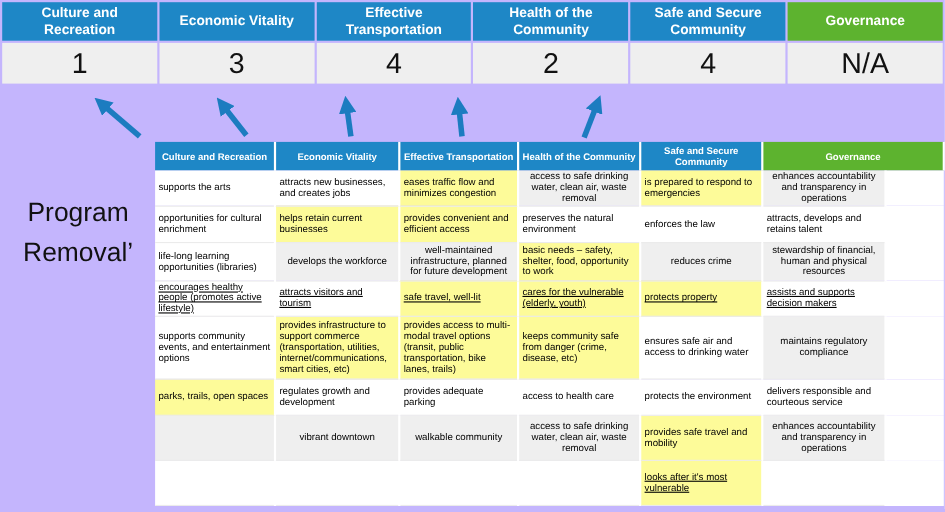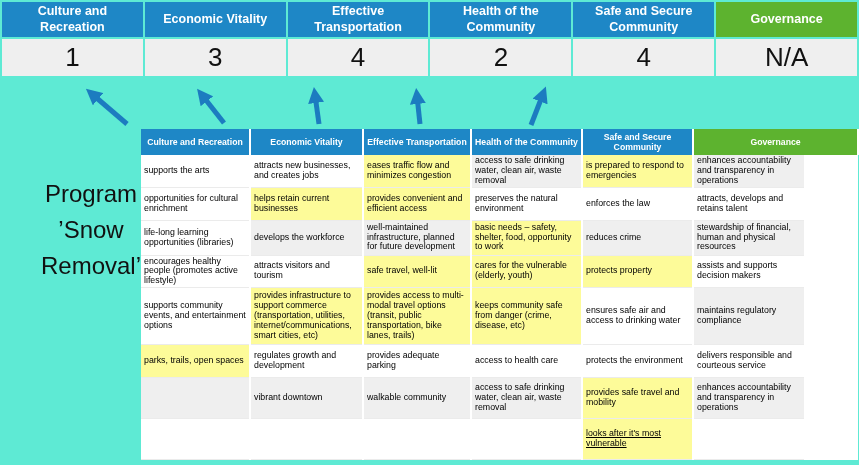--- a/index.html
+++ b/index.html
@@ -7,53 +7,53 @@
     --governance-green:#5DB32F;
     --score-bg:#EFEFEF;
     --band-gray:#EFEFEF;
     --highlight-yellow:#FDFB99;
     --arrow-blue:#1C7CC0;
     --text-dark:#111111;
   }
   *{box-sizing:border-box;margin:0;padding:0;}
   html,body{background:#ffffff;}
   body{font-family:"Liberation Sans",sans-serif;}
-  .slide{position:relative;width:859px;height:465px;background:#5eead4;overflow:hidden;}
+  .slide{position:relative;width:859px;height:465px;background:#c4b5fd;overflow:hidden;}
 
   
   .top-header-row{position:absolute;left:2px;top:2px;width:855px;height:35px;display:flex;gap:2px;}
   .top-header{flex:1;display:flex;align-items:center;justify-content:center;text-align:center;
     color:#fff;font-weight:bold;font-size:12.5px;line-height:1.25;padding:0 14px;}
   .top-header.blue{background:var(--header-blue);}
   .top-header.green{background:var(--governance-green);}
   .top-score-row{position:absolute;left:2px;top:39px;width:855px;height:37px;display:flex;gap:2px;}
   .top-score{flex:1;display:flex;align-items:center;justify-content:center;
     background:var(--score-bg);color:var(--text-dark);font-size:26px;}
 
   
   .arrows{position:absolute;left:0;top:78px;width:859px;height:54px;pointer-events:none;}
   .arrows line{stroke:var(--arrow-blue);stroke-width:5;}
   .arrows .head{fill:var(--arrow-blue);}
 
   
   .program-label{position:absolute;left:0;top:176px;width:142px;text-align:center;
-    color:var(--text-dark);font-size:24px;line-height:36px;margin-left:20px;}
+    color:var(--text-dark);font-size:24px;line-height:36px;}
 
   
   .matrix{position:absolute;left:141px;top:129px;}
   .matrix table{border-collapse:collapse;table-layout:fixed;width:717px;}
   .matrix th{height:26px;color:#fff;font-weight:bold;font-size:8.7px;line-height:1.15;
     text-align:center;vertical-align:middle;padding:1px 0;border-right:2px solid #fff;}
   .matrix th.blue{background:var(--header-blue);}
   .matrix th.green{background:var(--governance-green);}
   .matrix th:nth-child(5){padding:1px 9px;}
   .matrix td{font-size:8.8px;line-height:1.12;color:#000;text-align:left;vertical-align:middle;
     padding:1px 3px;border-right:2px solid #fff;border-bottom:1px solid #EBEBEB;}
   .matrix td.white{background:#fff;}
-  .matrix td.gray{background:var(--band-gray);}
+  .matrix td.gray{background:var(--band-gray);text-align:center;}
   .matrix td.yellow{background:var(--highlight-yellow);}
   .matrix td.empty{background:#fff;border-bottom:none;border-right:none;}
 </style>
 </head>
 <body>
 
 <div class="slide">
 
   <div class="top-header-row" id="top-header-row">
       <div class="top-header blue">Culture and Recreation</div>
@@ -80,21 +80,20 @@
     </defs>
     <line x1="127" y1="46" x2="92" y2="16" marker-end="url(#ah)"></line>
     <line x1="224" y1="45" x2="202" y2="17" marker-end="url(#ah)"></line>
     <line x1="319" y1="46" x2="315" y2="17" marker-end="url(#ah)"></line>
     <line x1="420" y1="46" x2="417" y2="18" marker-end="url(#ah)"></line>
     <line x1="531" y1="47" x2="543" y2="16" marker-end="url(#ah)"></line>
   </svg>
 
   <div class="program-label">
     <div>Program</div>
-    <div>’Snow</div>
     <div>Removal’</div>
   </div>
 
   <div class="matrix">
     <table id="matrix-table">
         <colgroup>
           <col style="width: 109px;">
           <col style="width: 113px;">
           <col style="width: 108px;">
           <col style="width: 111px;">
@@ -133,21 +132,21 @@
           </tr>
           <tr style="height: 35px;">
             <td class="white">life-long learning opportunities (libraries)</td>
             <td class="gray">develops the workforce</td>
             <td class="gray">well-maintained infrastructure, planned for future development</td>
             <td class="yellow">basic needs – safety, shelter, food, opportunity to work</td>
             <td class="gray">reduces crime</td>
             <td class="gray">stewardship of financial, human and physical resources</td>
             <td class="empty"></td>
           </tr>
-          <tr style="height: 32px;">
+          <tr style="height: 32px; text-decoration: underline;">
             <td class="white">encourages healthy people (promotes active lifestyle)</td>
             <td class="white">attracts visitors and tourism</td>
             <td class="yellow">safe travel, well-lit</td>
             <td class="yellow">cares for the vulnerable (elderly, youth)</td>
             <td class="yellow">protects property</td>
             <td class="white">assists and supports decision makers</td>
             <td class="empty"></td>
           </tr>
           <tr style="height: 57px;">
             <td class="white">supports community events, and entertainment options</td>

